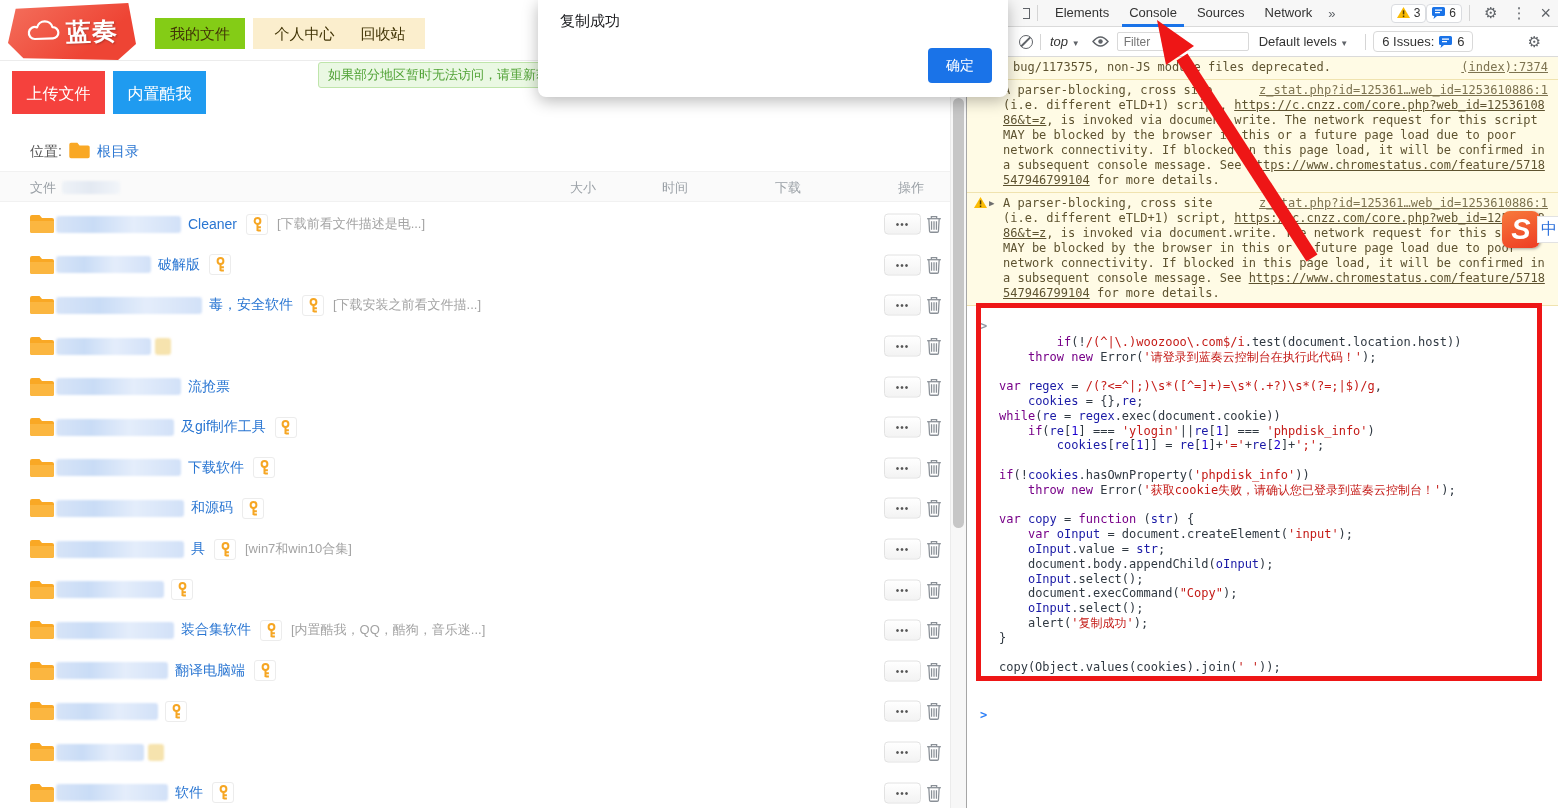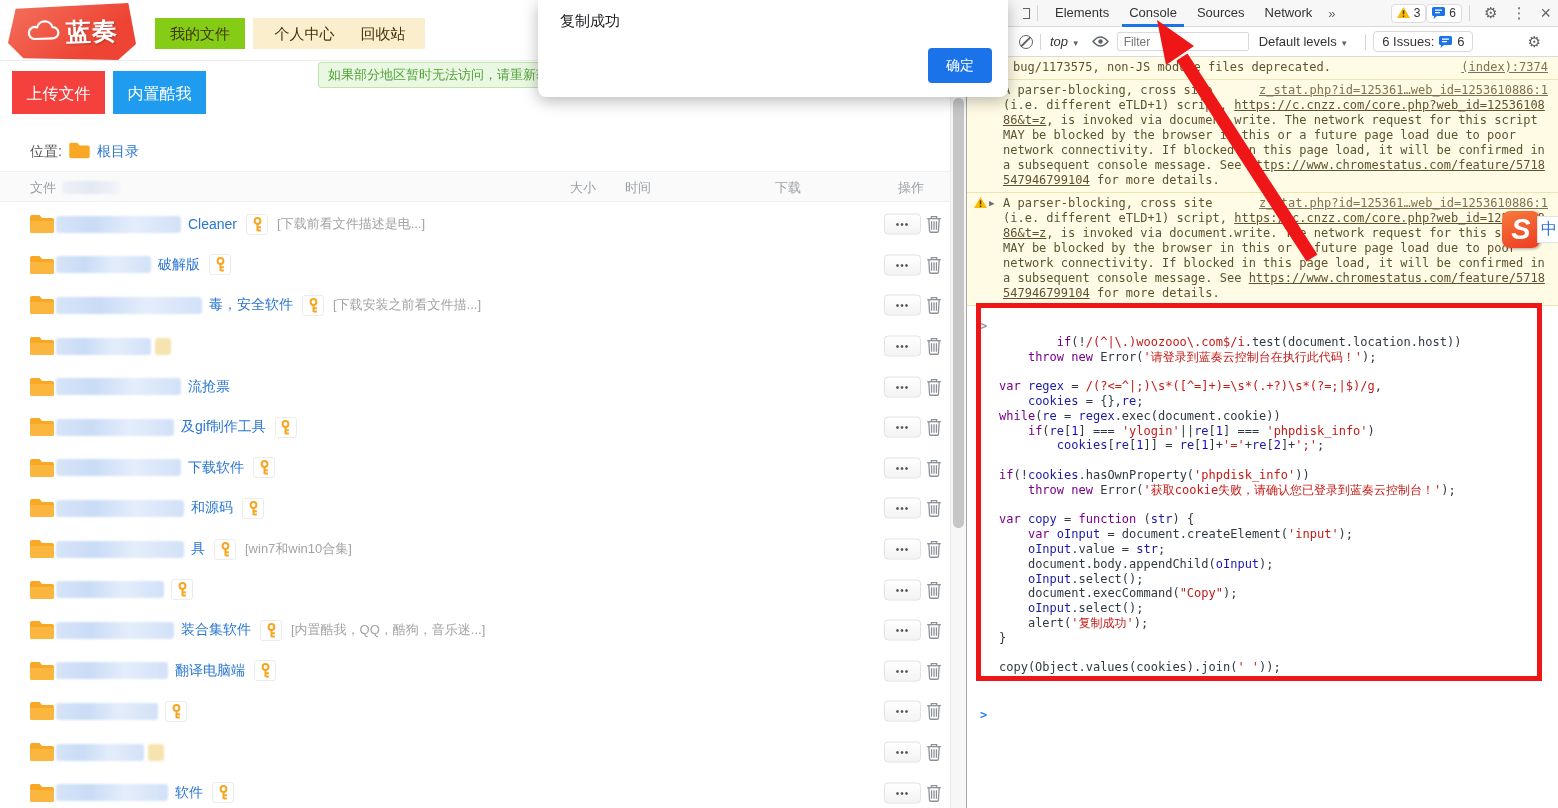--- a/index.html
+++ b/index.html
@@ -30,21 +30,21 @@
   .btn-newfolder{left:113px;width:93px;background:#1f9bf0;}
   .loc{position:absolute;left:30px;top:141px;height:22px;font-size:14px;color:#555;
        display:flex;align-items:center;gap:7px;}
   .loc-link{color:#2a76d2;text-decoration:none;cursor:pointer;}
   .thead{position:absolute;left:0;top:171px;width:950px;height:31px;background:#fafafa;
          border-top:1px solid #f1f1f1;border-bottom:1px solid #f1f1f1;color:#9aa0a6;font-size:13px;}
   .thead span{position:absolute;top:7px;}
   .th-name{left:30px;}
   .hblur{left:62px !important;top:9px !important;width:58px;height:13px;border-radius:3px;
          background:linear-gradient(90deg,#eef2f7,#e3e9f2,#f2f5f9);filter:blur(1px);}
-  .th-size{left:570px;} .th-time{left:625px;} .th-down{left:775px;} .th-op{left:898px;}
+  .th-size{left:570px;} .th-time{left:662px;} .th-down{left:775px;} .th-op{left:898px;}
   .rows{position:absolute;left:0;top:204px;width:950px;}
   .frow{position:relative;height:40.6px;display:flex;align-items:center;padding-left:30px;}
   .ficon{width:24px;height:20px;margin-right:2px;flex:0 0 auto;}
   .blur{height:17px;border-radius:3px;flex:0 0 auto;
         background:linear-gradient(90deg,#d7e4f8 0%,#c9dcf6 30%,#e4edfb 62%,#d2e1f8 100%);
         filter:blur(1.3px);margin-right:7px;}
   .blur.y{width:16px;background:#f6e3ae;margin-left:-3px;}
   .fname{color:#2a76d2;font-size:14px;margin-right:9px;white-space:nowrap;text-decoration:none;cursor:pointer;}
   .keychip{width:22px;height:21px;border:1px solid #ececec;border-radius:3px;background:#fff;
            display:flex;align-items:center;justify-content:center;margin-right:9px;flex:0 0 auto;}

